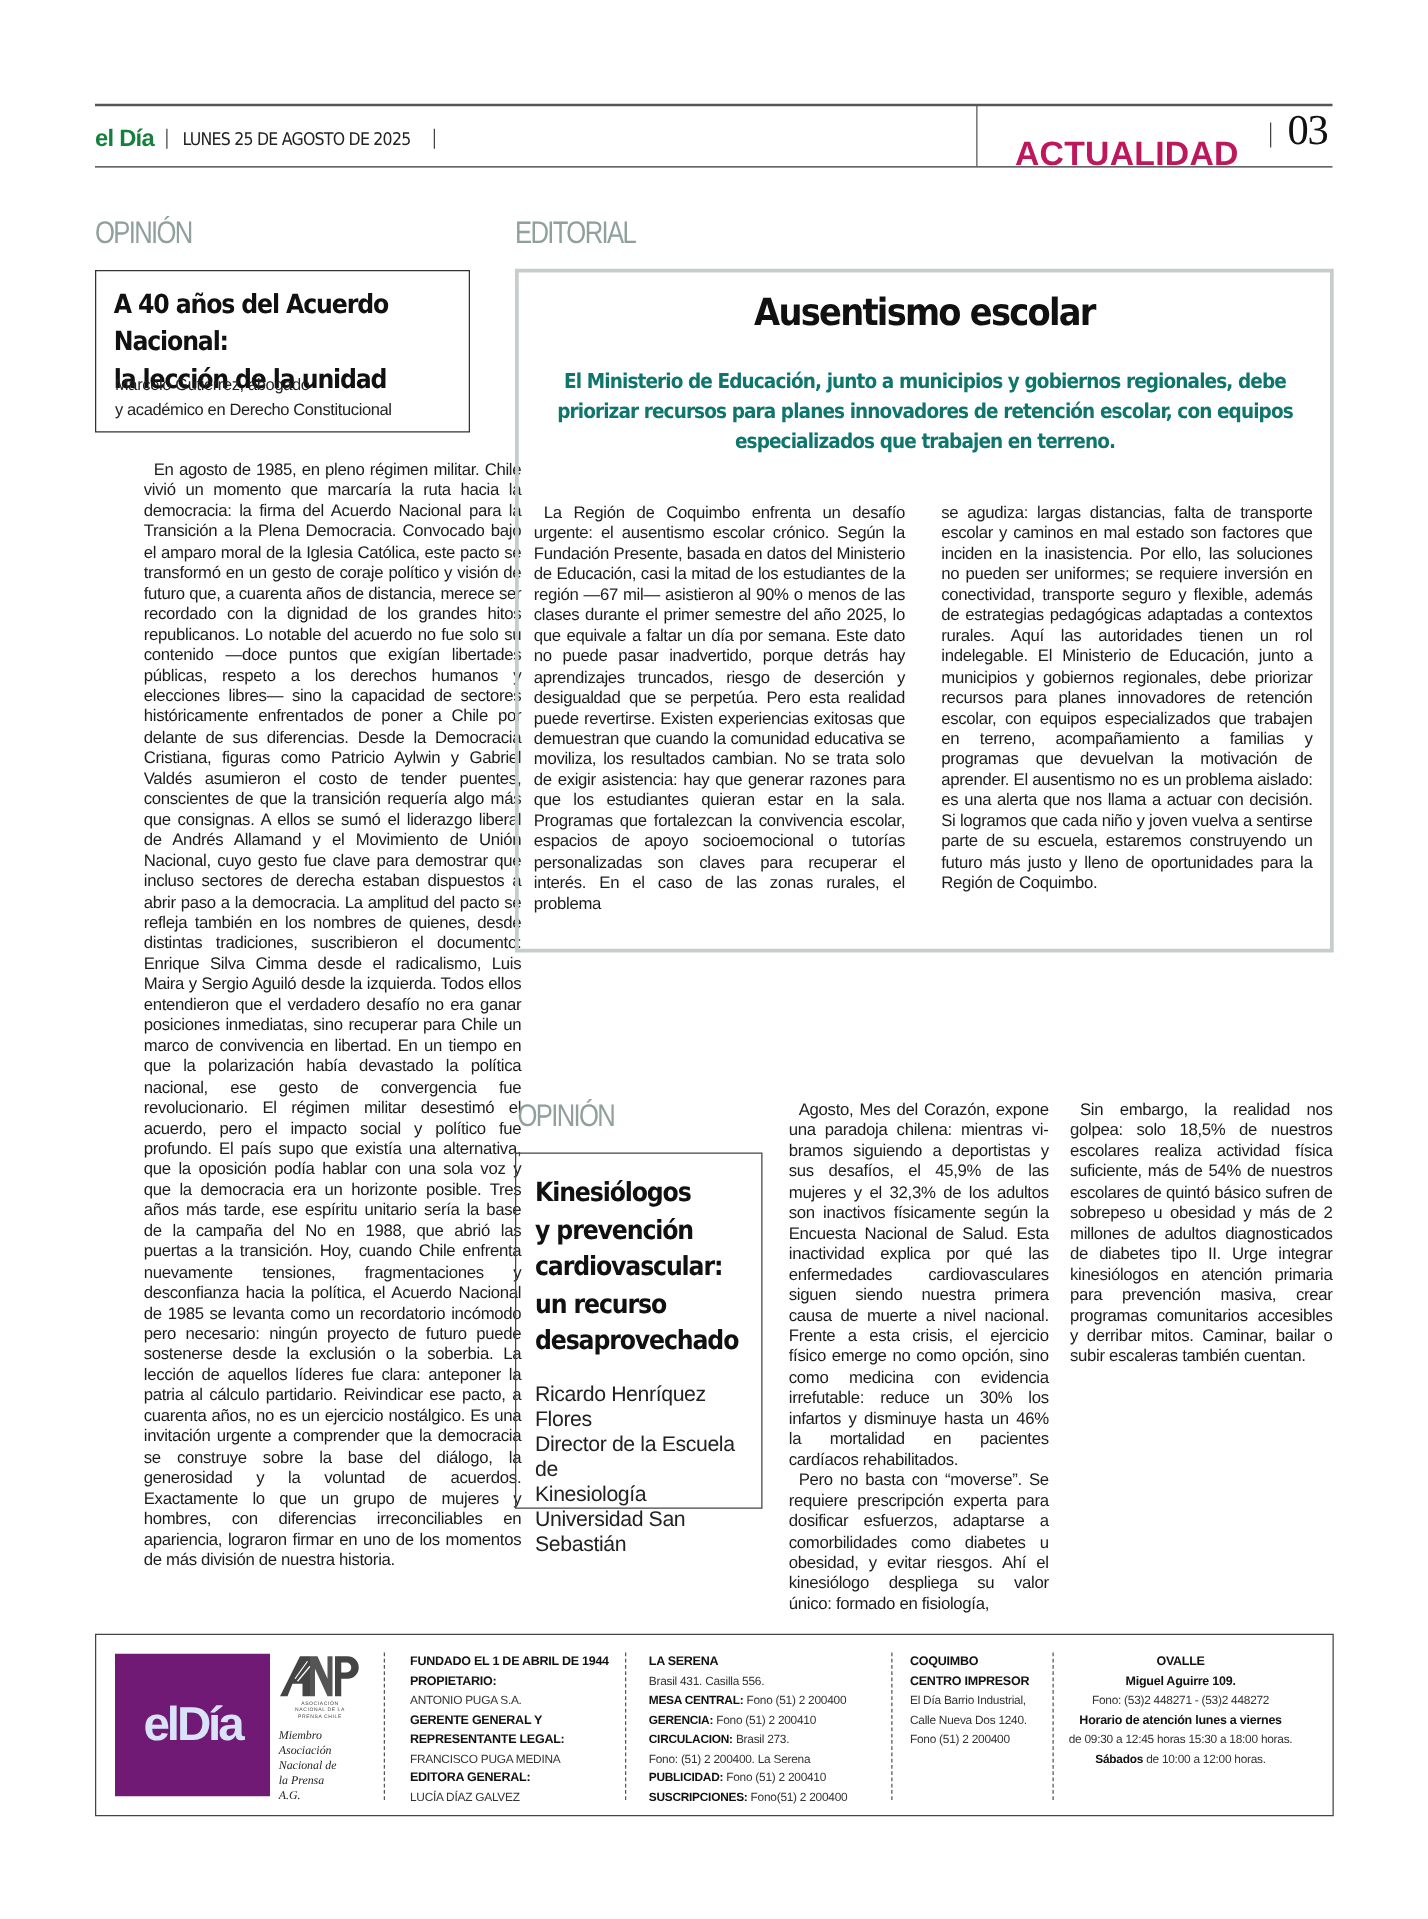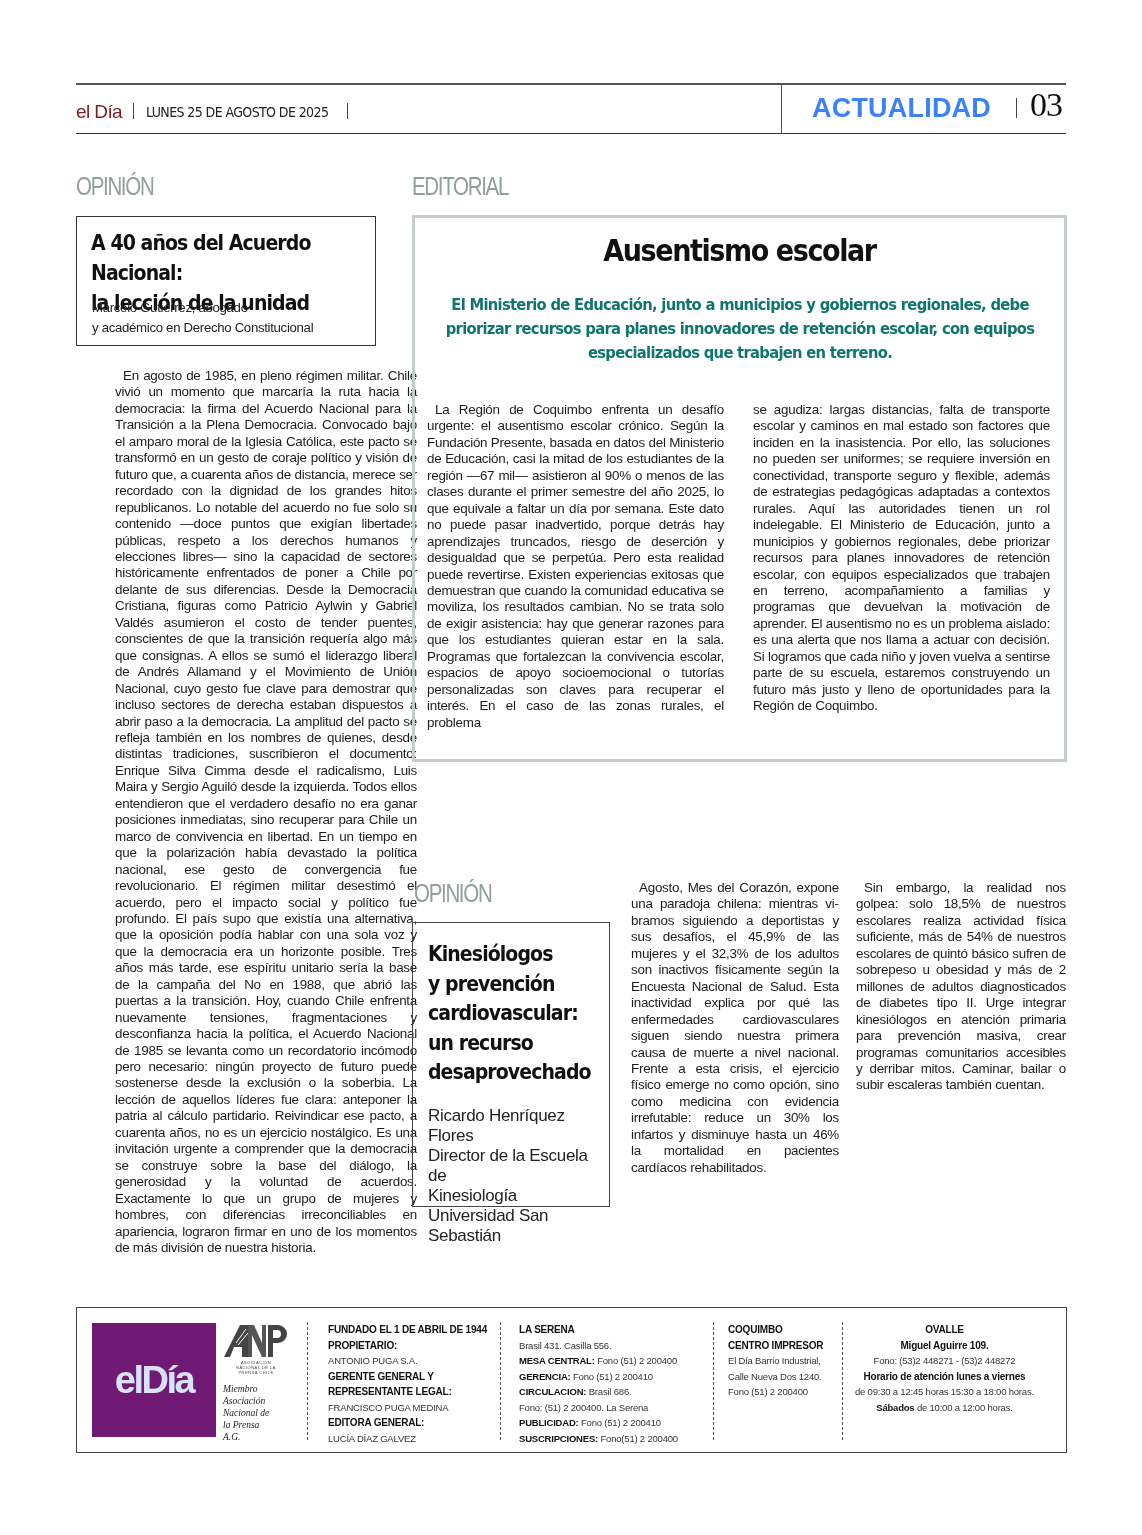--- a/index.html
+++ b/index.html
@@ -4,25 +4,25 @@
 <style>
   html, body { margin:0; padding:0; background:#fff; }
   body { width:1142px; height:1535px; position:relative; overflow:hidden; color:#1a1a1a;
          font-family:"Liberation Sans", sans-serif; }
   .abs { position:absolute; }
 
   
   .hdr-top { left:76px; top:83px; width:990px; height:0; border-top:2px solid #555; }
   .hdr-bot { left:76px; top:133px; width:990px; height:0; border-top:1.5px solid #333; }
   .hdr-vsep { left:781px; top:84px; width:0; height:49px; border-left:1.5px solid #555; }
-  .brand { left:76px; top:101px; font-weight:normal; font-size:19px; letter-spacing:-0.6px; color:#7f1d1d; }
+  .brand { left:76px; top:101px; font-weight:bold; font-size:19px; letter-spacing:-0.6px; color:#15803d; }
   .date-sep1 { left:133px; top:103px; width:0; height:16px; border-left:1px solid #444; }
   .date { left:146px; top:104px; font-size:14px; letter-spacing:-0.6px; color:#222; font-family:"DejaVu Sans Condensed","DejaVu Sans",sans-serif; }
   .date-sep2 { left:347px; top:103px; width:0; height:16px; border-left:1px solid #444; }
-  .section { left:812px; top:93px; font-size:27px; font-weight:900; color:#3b82f6; letter-spacing:0.2px; font-family:"Liberation Sans", sans-serif; }
+  .section { left:812px; top:108px; font-size:27px; font-weight:900; color:#be185d; letter-spacing:0.2px; font-family:"Liberation Sans", sans-serif; }
   .page-sep { left:1016px; top:98px; width:0; height:20px; border-left:1.5px solid #444; }
   .page-num { left:1030px; top:86px; font-size:34px; color:#111; font-family:"Liberation Serif", serif; letter-spacing:-1px; }
 
   .kicker { font-size:25px; color:#91a09d; letter-spacing:-1.6px; transform:scaleX(0.82); transform-origin:left; font-family:"Liberation Sans", sans-serif; }
 
   
   .op1-box { left:76px; top:216px; width:300px; height:130px; border:1.5px solid #333; box-sizing:border-box; }
   .op1-title { left:91px; top:228px; width:290px; font-size:21px; line-height:30px; font-weight:bold; letter-spacing:-0.9px; color:#111; font-family:"DejaVu Sans Condensed","DejaVu Sans",sans-serif; }
   .op1-author { left:92px; top:298px; font-size:13.2px; line-height:20px; color:#222; letter-spacing:-0.3px; }
   .body-text { font-size:13.4px; line-height:16.45px; text-align:justify; color:#1c1c1c; letter-spacing:-0.25px; hyphens:manual; }
@@ -103,20 +103,21 @@
   <div>desaprovechado</div>
 </div>
 <div class="abs op2-author">
   <div>Ricardo Henríquez Flores</div>
   <div>Director de la Escuela de</div>
   <div>Kinesiología</div>
   <div>Universidad San Sebastián</div>
 </div>
 <div class="abs body-text op2-col1">
   <p>Agosto, Mes del Corazón, expone una paradoja chilena: mientras vi­bramos siguiendo a deportistas y sus desafíos, el 45,9% de las mujeres y el 32,3% de los adultos son inacti­vos físicamente según la Encuesta Nacional de Salud. Esta inactividad explica por qué las enfermedades cardiovasculares siguen siendo nuestra primera causa de muerte a nivel nacional. Frente a esta crisis, el ejercicio físico emerge no como opción, sino como medicina con evidencia irrefutable: reduce un 30% los infartos y disminuye hasta un 46% la mortalidad en pacientes cardíacos rehabilitados.</p>
+  <p>Pero no basta con “moverse”. Se requiere prescripción experta para dosificar esfuerzos, adaptarse a comorbilidades como diabetes u obesidad, y evitar riesgos. Ahí el kinesiólogo despliega su va­lor único: formado en fisiología,</p>
 </div>
 <div class="abs body-text op2-col2">
   <p>Sin embargo, la realidad nos golpea: solo 18,5% de nuestros escolares realiza actividad física suficiente, más de 54% de nues­tros escolares de quintó básico sufren de sobrepeso u obesidad y más de 2 millones de adultos diagnosticados de diabetes tipo II. Urge integrar kinesiólogos en atención primaria para prevención masiva, crear programas comuni­tarios accesibles y derribar mitos. Caminar, bailar o subir escaleras también cuentan.</p>
 </div>
 
 <div class="abs foot-box"></div>
 <div class="abs logo-eldia">elDía</div>
 <svg class="abs anp-logo" viewBox="0 0 66 36">
   <polygon points="2,34 18,2 26,2 26,34 20,34 20,24 12,24 8,34" fill="#444"></polygon>
   <line x1="14" y1="20" x2="24" y2="6" stroke="#fff" stroke-width="1"></line>
@@ -144,21 +145,21 @@
   <div class="h">EDITORA GENERAL:</div>
   <div>LUCÍA DÍAZ GALVEZ</div>
 </div>
 
 <div class="abs vdash" style="left:500px;top:1322px;height:118px;"></div>
 <div class="abs fcol" style="left:519px;top:1322px;">
   <div class="h">LA SERENA</div>
   <div>Brasil 431. Casilla 556.</div>
   <div><b>MESA CENTRAL:</b> <span>Fono (51) 2 200400</span></div>
   <div><b>GERENCIA:</b> <span>Fono (51) 2 200410</span></div>
-  <div><b>CIRCULACION:</b> <span>Brasil 686.</span></div>
+  <div><b>CIRCULACION:</b> <span>Brasil 273.</span></div>
   <div>Fono: (51) 2 200400. La Serena</div>
   <div><b>PUBLICIDAD:</b> <span>Fono (51) 2 200410</span></div>
   <div><b>SUSCRIPCIONES:</b> <span>Fono(51) 2 200400</span></div>
 </div>
 
 <div class="abs vdash" style="left:713px;top:1322px;height:118px;"></div>
 <div class="abs fcol" style="left:728px;top:1322px;">
   <div class="h">COQUIMBO</div>
   <div class="h">CENTRO IMPRESOR</div>
   <div>El Día Barrio Industrial,</div>

